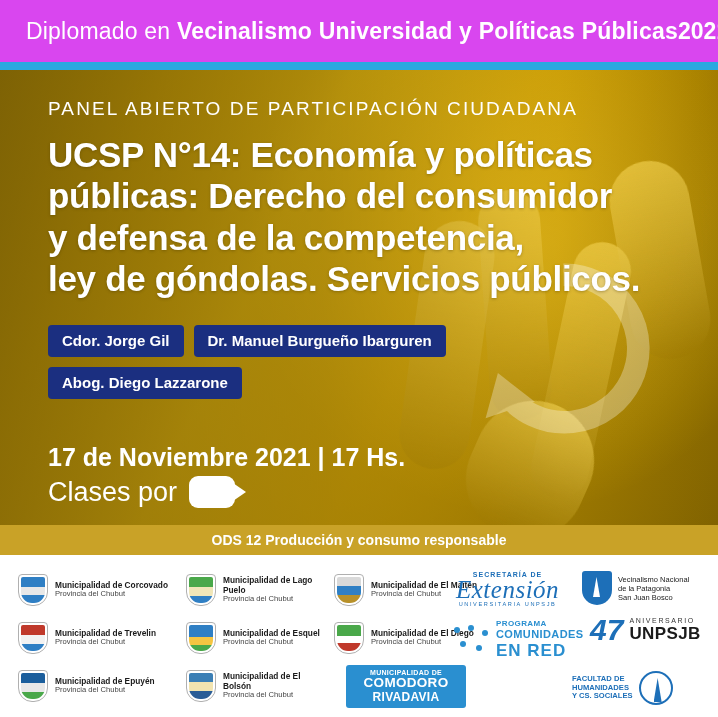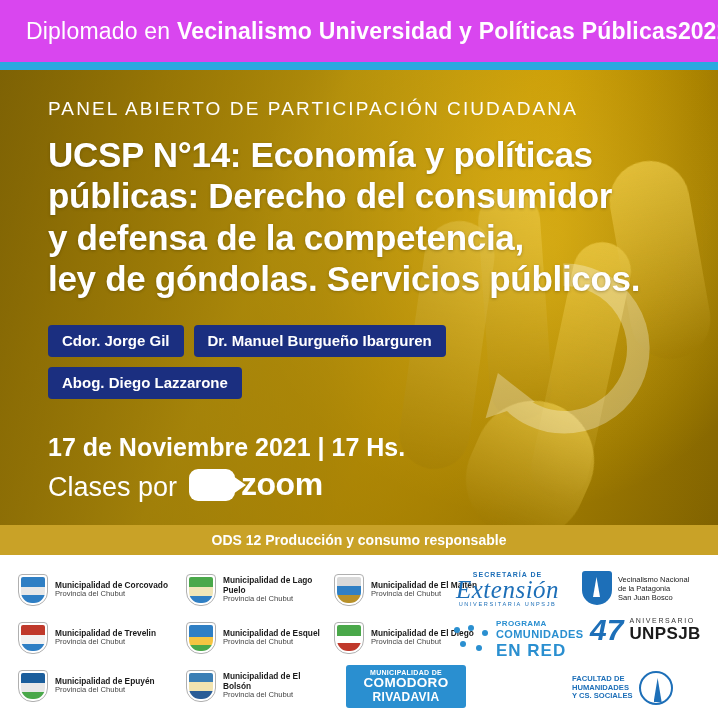--- a/index.html
+++ b/index.html
@@ -111,21 +111,21 @@
     background: #1b2f80;
     color: #ffffff;
     font-size: 15px;
     font-weight: bold;
     padding: 7px 14px 8px;
     border-radius: 4px;
     white-space: nowrap;
   }
 
   .datetime {
-    margin-top: 34px;
+    margin-top: 44px;
     color: #ffffff;
     font-size: 25px;
     font-weight: bold;
   }
   .zoom-row {
     margin-top: 4px;
     display: flex;
     align-items: flex-end;
     gap: 12px;
   }
@@ -379,21 +379,20 @@
         <span class="speaker-chip">Dr. Manuel Burgueño Ibarguren</span>
         <span class="speaker-chip">Abog. Diego Lazzarone</span>
       </div>
 
       <div class="datetime">17 de Noviembre 2021 | 17 Hs.</div>
 
       <div class="zoom-row">
         <span class="zoom-label">Clases por</span>
         <span class="zoom-logo">
           <span class="zoom-cam"></span>
-          <span class="zoom-word">zoom</span>
         </span>
       </div>
     </div>
   </div>
 
   <div class="ods-strip">
     <span class="ods-strip-text">ODS 12 Producción y consumo responsable</span>
   </div>
 
   <div class="logos">

